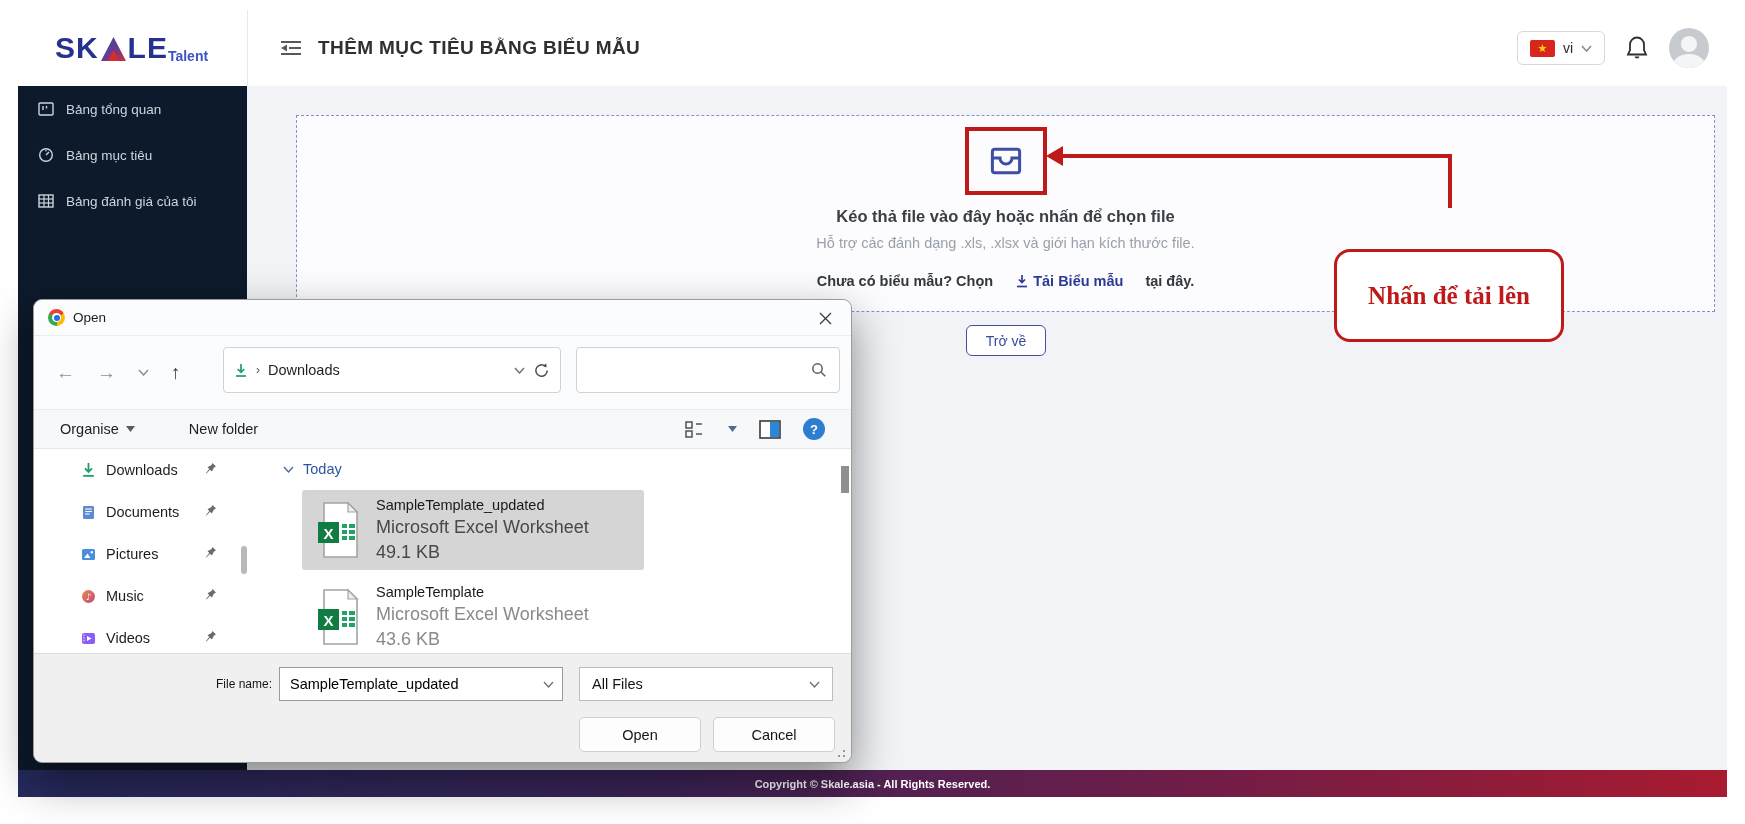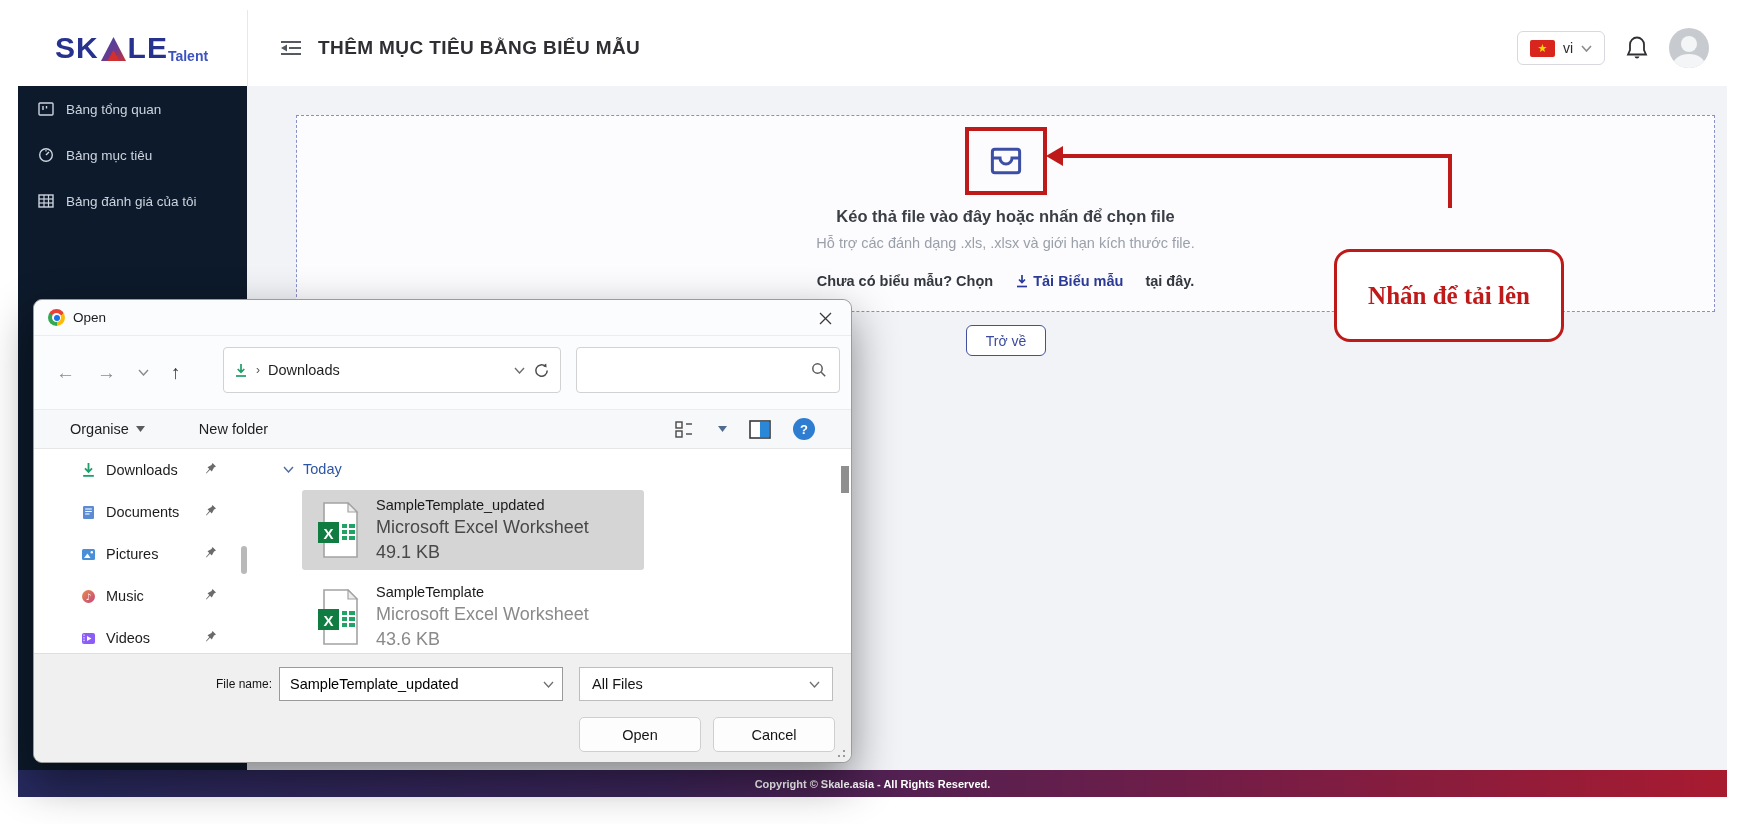--- a/index.html
+++ b/index.html
@@ -68,21 +68,21 @@
   .dlg-nav{left:0;top:36px;width:100%;height:73px;background:#fbfcfe;}
   .nav-arrows{position:absolute;left:22px;top:0;height:73px;display:flex;align-items:center;gap:22px;color:#8b8b8b;font-size:19px;}
   .nav-arrows .up{color:#3e3e3e;}
   .addr-box{position:absolute;left:189px;top:11px;width:338px;height:46px;border:1px solid #d2d2d2;border-radius:4px;background:#fff;display:flex;align-items:center;padding:0 10px;box-sizing:border-box;gap:8px;}
   .addr-loc{font-size:14.5px;color:#1f1f1f;}
   .addr-crumb{color:#555;font-size:12px;}
   .addr-box .spacer{flex:1;}
   .search-box{position:absolute;left:542px;top:11px;width:264px;height:46px;border:1px solid #d2d2d2;border-radius:4px;background:#fff;display:flex;align-items:center;padding:0 12px;box-sizing:border-box;}
   .search-box input{border:none;outline:none;flex:1;font-size:14px;font-family:inherit;background:transparent;}
 
-  .dlg-toolbar{left:0;top:109px;width:100%;height:40px;background:#f7f8fa;border-top:1px solid #ececec;border-bottom:1px solid #e6e6e6;display:flex;align-items:center;padding:0 36px;box-sizing:border-box;font-size:14.5px;color:#1f1f1f;}
+  .dlg-toolbar{left:0;top:109px;width:100%;height:40px;background:#f7f8fa;border-top:1px solid #ececec;border-bottom:1px solid #e6e6e6;display:flex;align-items:center;padding:0 26px;box-sizing:border-box;font-size:14.5px;color:#1f1f1f;}
   .tb-right{margin-left:auto;display:flex;align-items:center;gap:22px;}
   .help-circle{width:22px;height:22px;border-radius:50%;background:#2f7dd1;color:#fff;font-size:13px;font-weight:bold;display:flex;align-items:center;justify-content:center;}
 
   .dlg-body{left:0;top:149px;width:100%;height:204px;background:#fff;}
   .places{position:absolute;left:0;top:0;width:217px;height:204px;background:#fff;overflow:hidden;}
   .place{display:flex;align-items:center;height:42px;padding-left:47px;gap:10px;font-size:14.5px;color:#1d1d1d;cursor:pointer;position:relative;}
   .place .pin{position:absolute;right:34px;top:13px;}
   .places-scroll{position:absolute;left:207px;top:97px;width:6px;height:28px;background:#b9b9b9;border-radius:3px;}
 
   .filearea{position:absolute;left:217px;top:0;width:600px;height:204px;background:#fff;}

